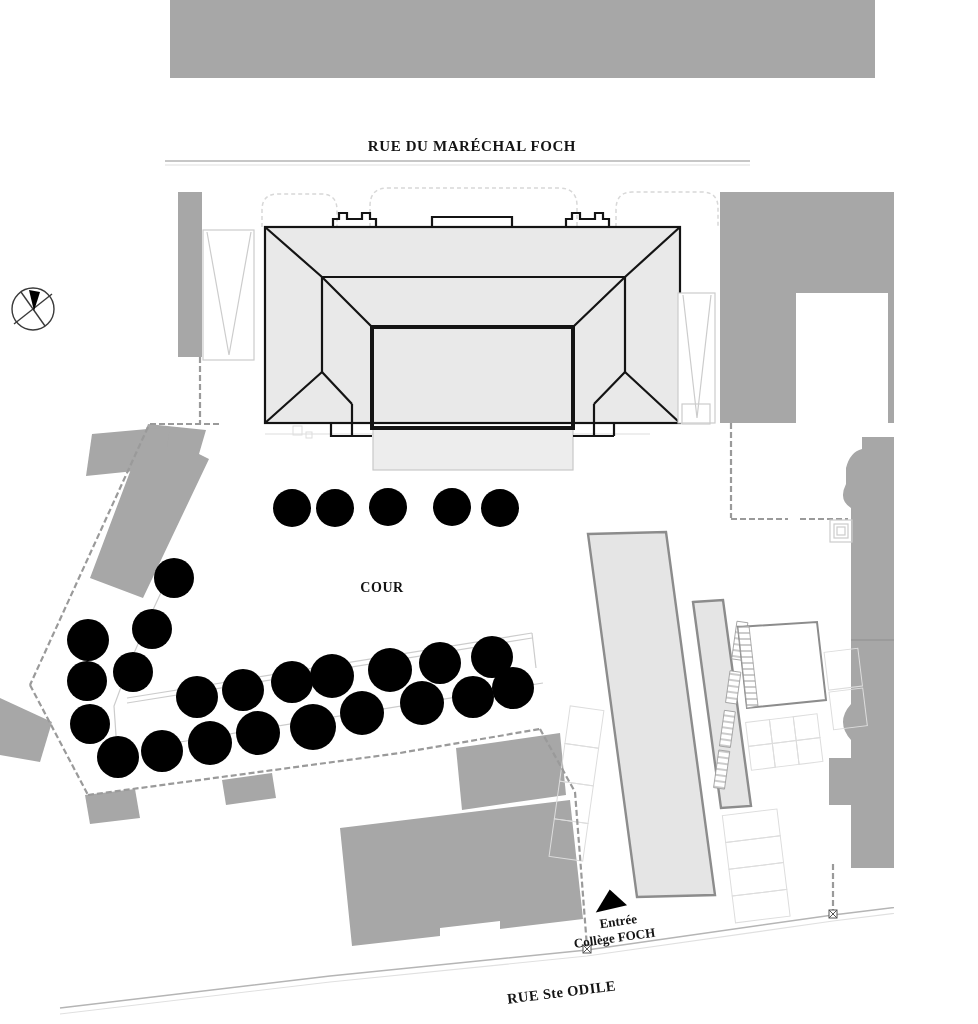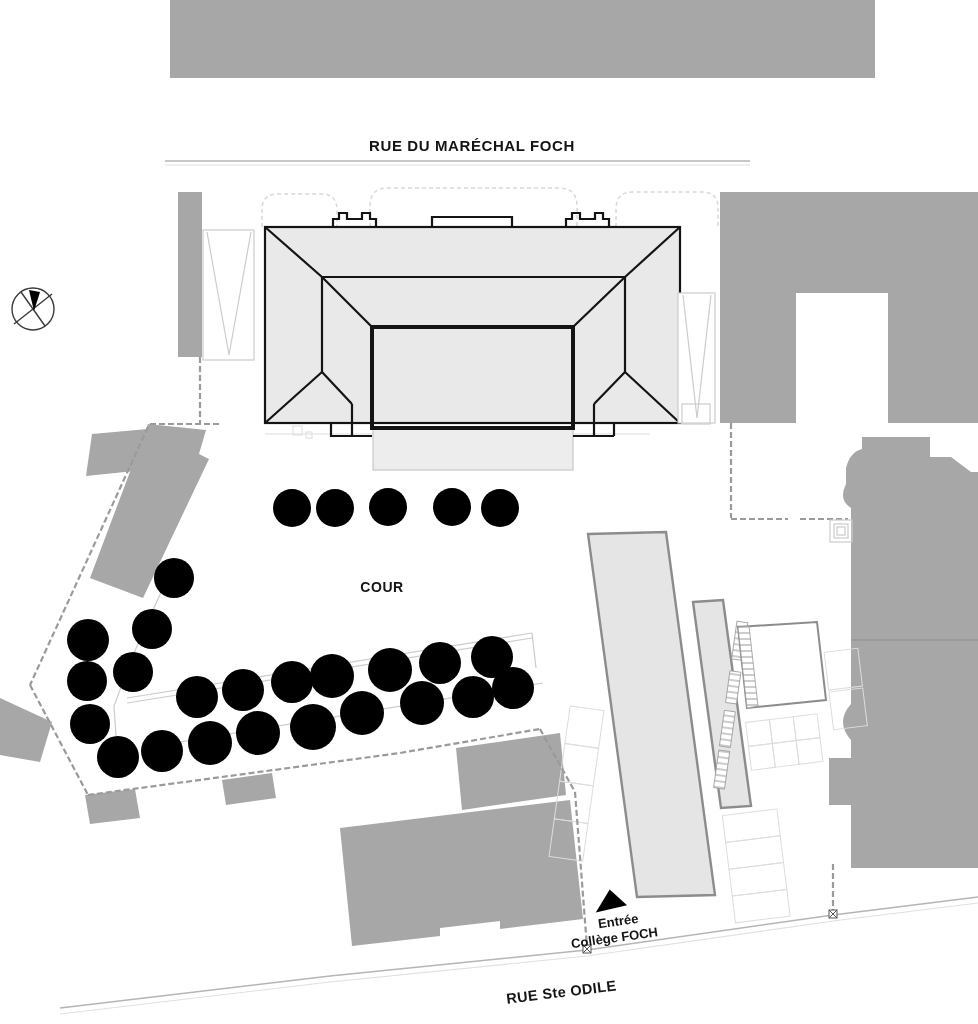--- a/index.html
+++ b/index.html
@@ -1,17 +1,17 @@
 <!DOCTYPE html>
 <html style="--bg: #ffffff; --building-solid: #a7a7a7; --roof-fill: #e9e9e9; --roof-line: #141414; --slab-fill: #e5e5e5; --slab-stroke: #8c8c8c; --light-line: #cccccc; --fence-line: #9a9a9a; --street-line: #b5b5b5; --tree-dark: #1c1c1c; --tree-light: #9c9c9c; --label-text: #141414;"><head>
 <meta charset="utf-8">
 <style>
   html,body{margin:0;padding:0;background:#fff;}
-  .stage{position:relative;width:978px;height:1024px;background:var(--bg,#fff);overflow:hidden;
-         font-family:Liberation Sans, sans-serif;}
+  .stage{position:relative;width:894px;height:1024px;background:var(--bg,#fff);overflow:hidden;
+         font-family:Liberation Serif, serif;}
   svg{display:block;}
   .solid{fill:var(--building-solid,#a7a7a7);stroke:none;}
   .roof{fill:var(--roof-fill,#e9e9e9);stroke:var(--roof-line,#141414);stroke-width:2.2;stroke-linejoin:miter;}
   .roofline{stroke:var(--roof-line,#141414);stroke-width:2.2;fill:none;stroke-linejoin:miter;}
   .roofbold{stroke:var(--roof-line,#141414);stroke-width:4;fill:none;stroke-linejoin:miter;}
   .ext{fill:#ededed;stroke:#c9c9c9;stroke-width:1.2;}
   .slab{fill:var(--slab-fill,#e5e5e5);stroke:var(--slab-stroke,#8c8c8c);stroke-width:2.4;stroke-linejoin:miter;}
   .whitebld{fill:#ffffff;stroke:var(--slab-stroke,#8c8c8c);stroke-width:2;}
   .thin{stroke:var(--light-line,#cccccc);stroke-width:1.2;fill:none;}
   .thinw{stroke:var(--light-line,#cccccc);stroke-width:1.2;fill:#ffffff;}

